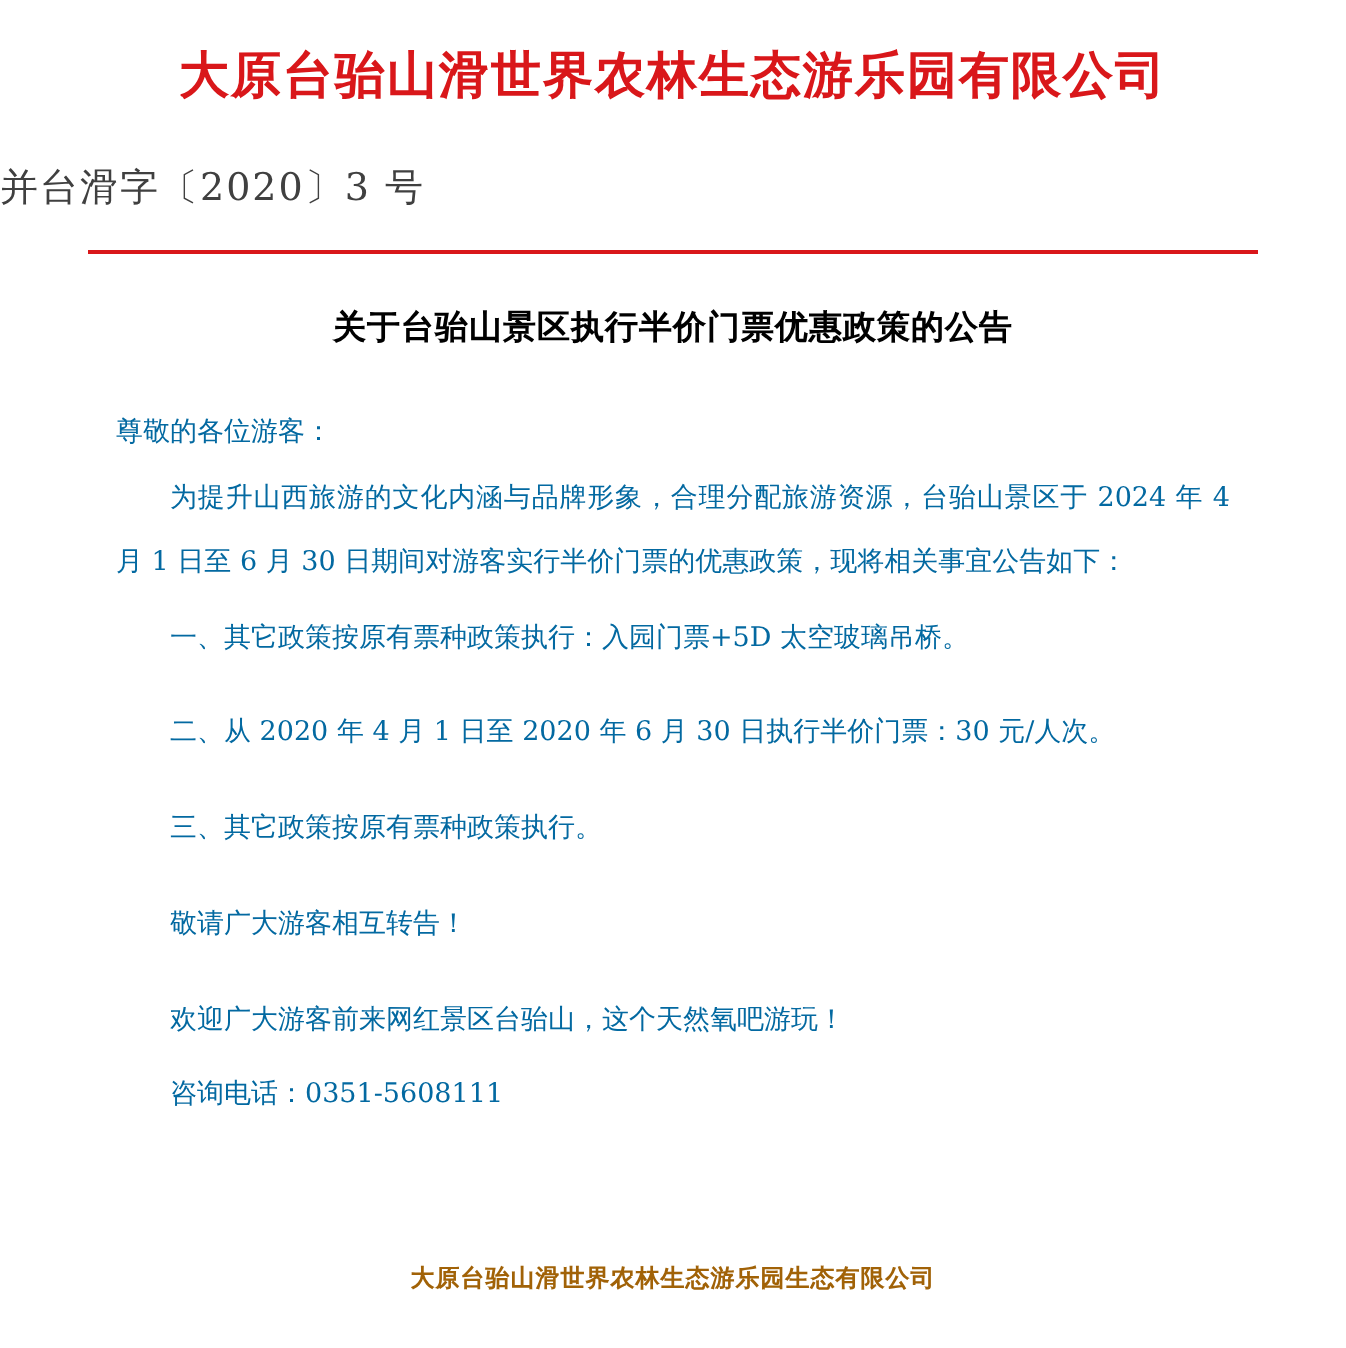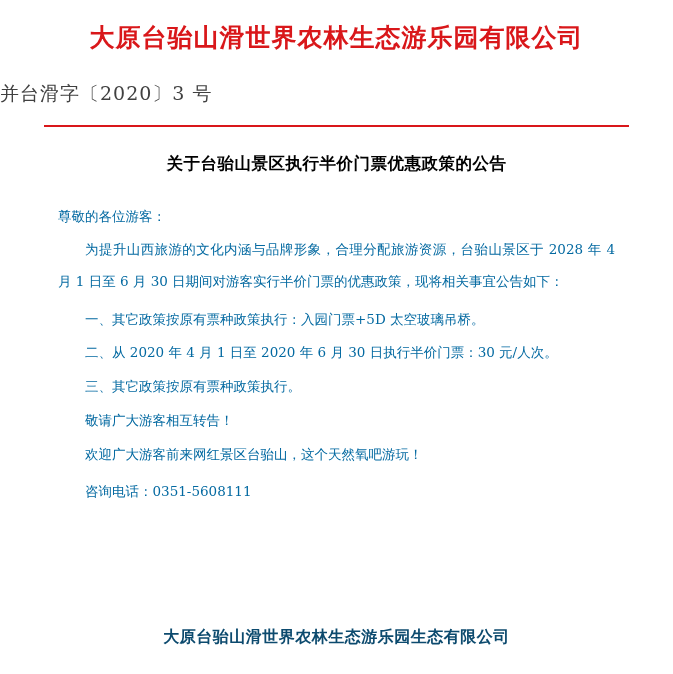--- a/index.html
+++ b/index.html
@@ -63,31 +63,31 @@
   }
   .salutation {
     margin-bottom: 2px;
   }
   .para {
     text-indent: 2em;
     text-align: justify;
     margin: 0;
   }
   .para + .para {
-    margin-top: 2px;
+    margin-top: 16px;
   }
   .gap-sm { height: 6px; }
   .footer-sign {
     position: absolute;
     left: 0;
     right: 0;
     bottom: 26px;
     text-align: center;
-    color: #0c4a6e;
-    font-size: 16px;
+    color: #a16207;
+    font-size: 12px;
     font-weight: bold;
     letter-spacing: 0.5px;
   }
   .footer-strip {
     position: absolute;
     left: 0;
     right: 0;
     bottom: 0;
     height: 8px;
     background: #ffffff;
@@ -104,21 +104,21 @@
 
   <div class="doc-number">并台滑字〔2020〕3 号</div>
 
   <div class="red-rule"></div>
 
   <div class="doc-subject">关于台骀山景区执行半价门票优惠政策的公告</div>
 
   <div class="body-area">
     <div class="salutation">尊敬的各位游客：</div>
 
-    <p class="para">为提升山西旅游的文化内涵与品牌形象，合理分配旅游资源，台骀山景区于 2028 年 4 月 1 日至 6 月 30 日期间对游客实行半价门票的优惠政策，现将相关事宜公告如下：</p>
+    <p class="para">为提升山西旅游的文化内涵与品牌形象，合理分配旅游资源，台骀山景区于 2024 年 4 月 1 日至 6 月 30 日期间对游客实行半价门票的优惠政策，现将相关事宜公告如下：</p>
     <div class="gap-sm"></div>
     <p class="para">一、其它政策按原有票种政策执行：入园门票+5D 太空玻璃吊桥。</p>
     <p class="para">二、从 2020 年 4 月 1 日至 2020 年 6 月 30 日执行半价门票：30 元/人次。</p>
     <p class="para">三、其它政策按原有票种政策执行。</p>
     <p class="para">敬请广大游客相互转告！</p>
     <p class="para">欢迎广大游客前来网红景区台骀山，这个天然氧吧游玩！</p>
 
     <div class="gap-sm"></div>
     <p class="para">咨询电话：0351-5608111</p>
   </div>

